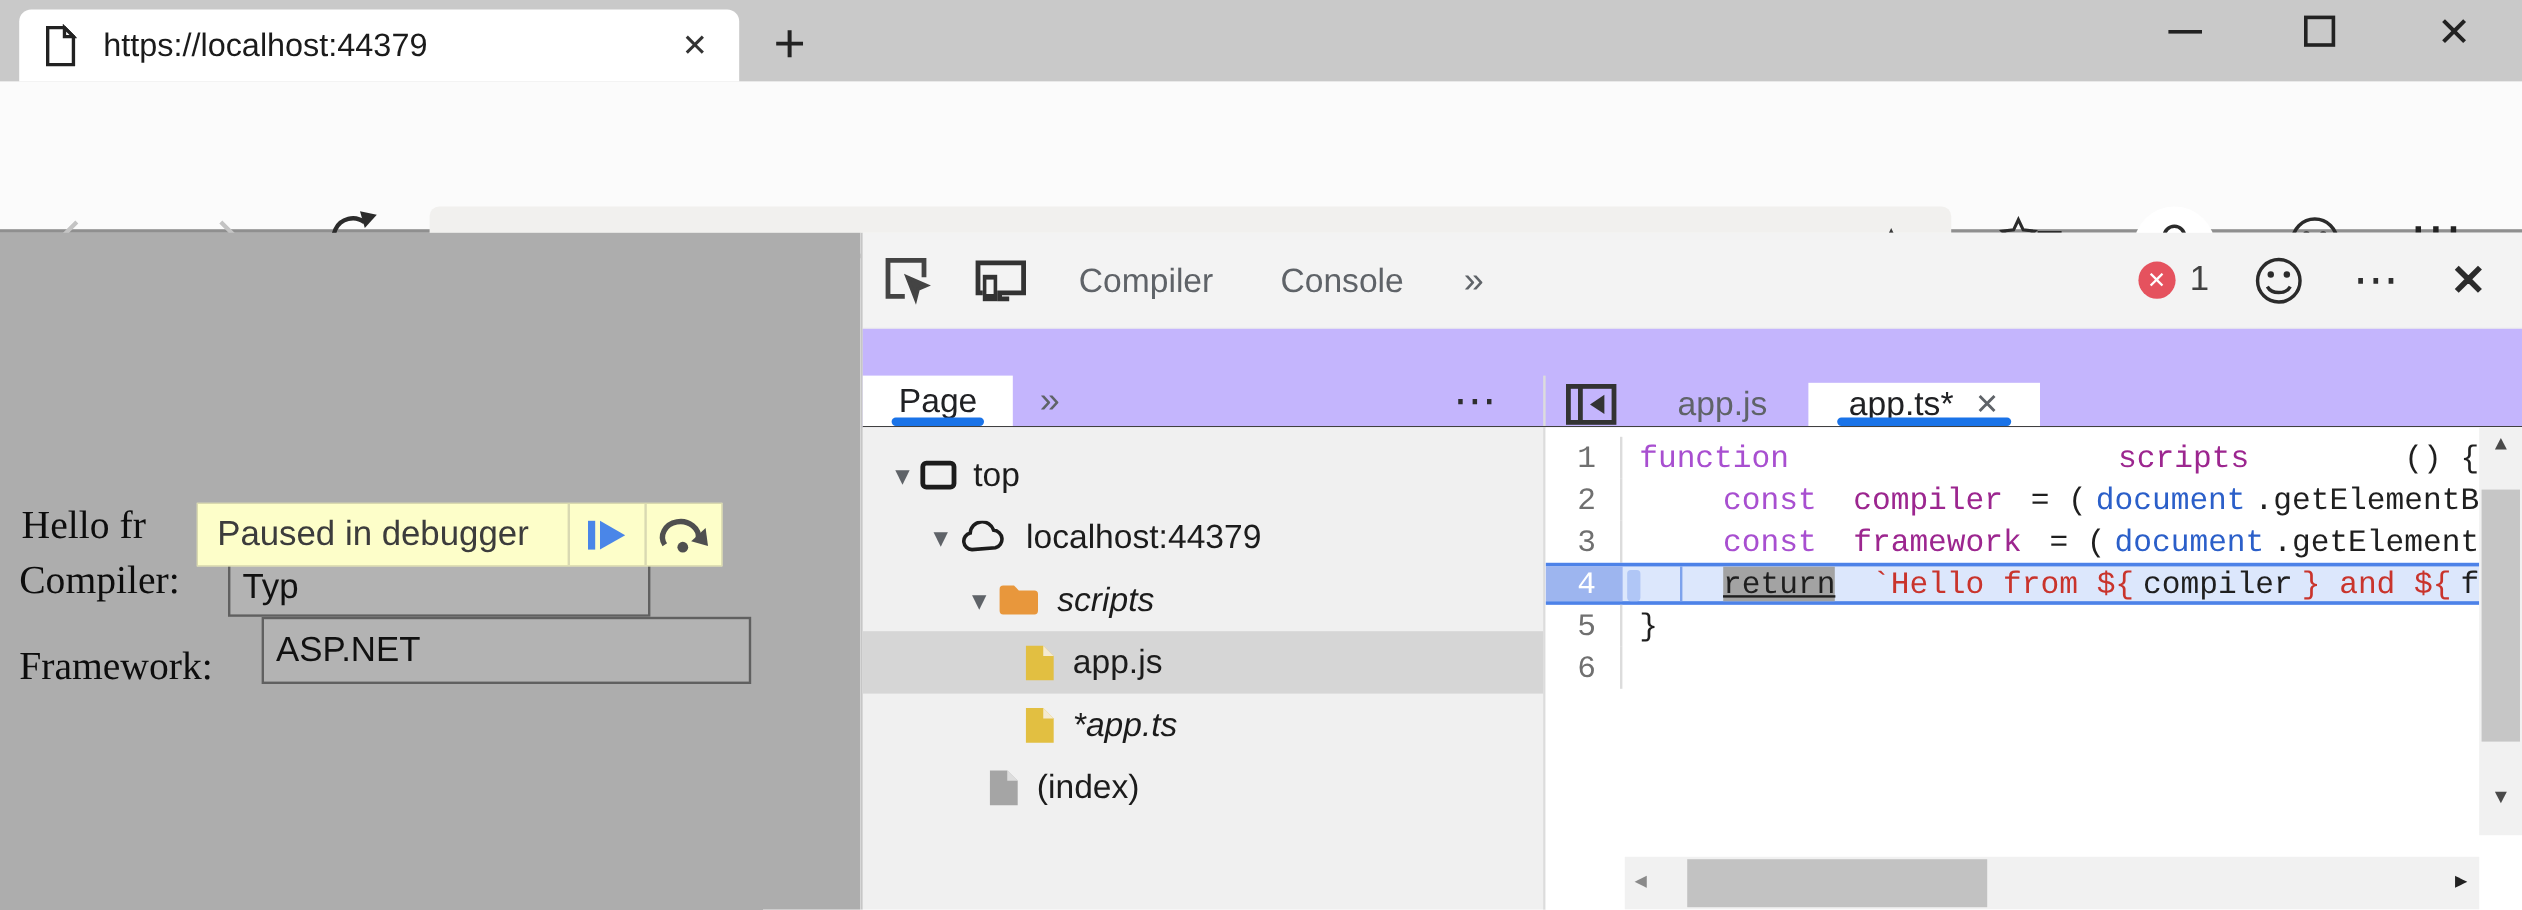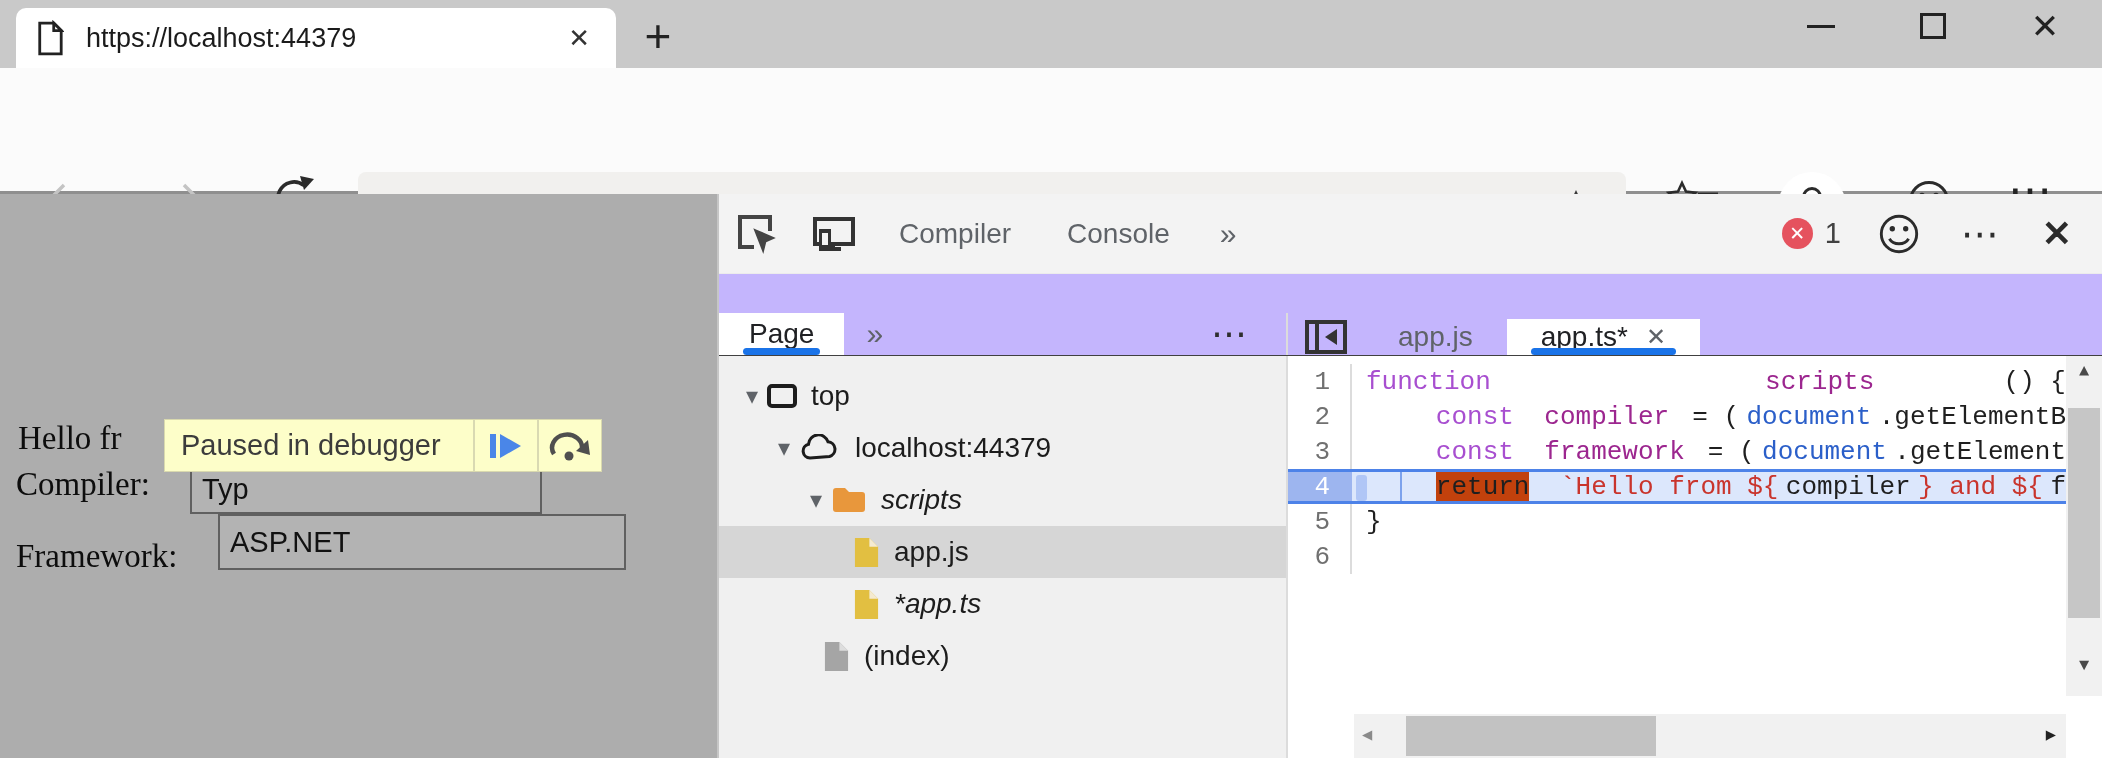--- a/index.html
+++ b/index.html
@@ -98,21 +98,21 @@
          border-right:2px solid #dcdcdc; align-self:stretch; display:flex;
          align-items:center; justify-content:flex-end; }
   .ct { flex:1; white-space:pre; padding-left:14px; align-self:stretch; display:flex; align-items:center; overflow:hidden;justify-content:space-between; }
   .kw  { color:#a84fd0; }
   .def { color:#9c268f; }
   .obj { color:#2b5fc9; }
   .str { color:#c9342c; }
   .pl  { color:#1f1f1f; }
   .cl.paused { background:#dce7fc; border-top:3px solid #4d82e8; border-bottom:3px solid #4d82e8; }
   .cl.paused .gut { background:#9db5ef; color:#fff; border-right:2px solid #9db5ef; }
-  .sel { background:#c2410c; }
+  .sel { background:#a3a3a3;text-decoration:underline; }
   .paused-chip { position:absolute; left:68px; top:3px; width:11px; height:26px; background:#b0c6f6; border-radius:3px; }
   .indent-guide { position:absolute; left:112px; top:0; bottom:0; width:2px; background:#7da2ec; }
 
   .vscroll { position:absolute; right:0; top:0; width:36px; height:340px; background:#f1f1f1; }
   .vs-up   { position:absolute; top:6px; left:0; width:36px; text-align:center; font-size:17px; color:#4a4a4a; }
   .vs-thumb{ position:absolute; top:52px; left:2px; width:32px; height:210px; background:#c6c6c6; }
   .vs-down { position:absolute; top:300px; left:0; width:36px; text-align:center; font-size:17px; color:#4a4a4a; }
   .hscroll { position:absolute; left:66px; right:36px; bottom:0; height:44px; background:#f1f1f1; }
   .hs-left { position:absolute; left:8px; top:10px; font-size:17px; color:#8a8a8a; }
   .hs-thumb{ position:absolute; left:52px; top:2px; width:250px; height:40px; background:#c2c2c2; }

